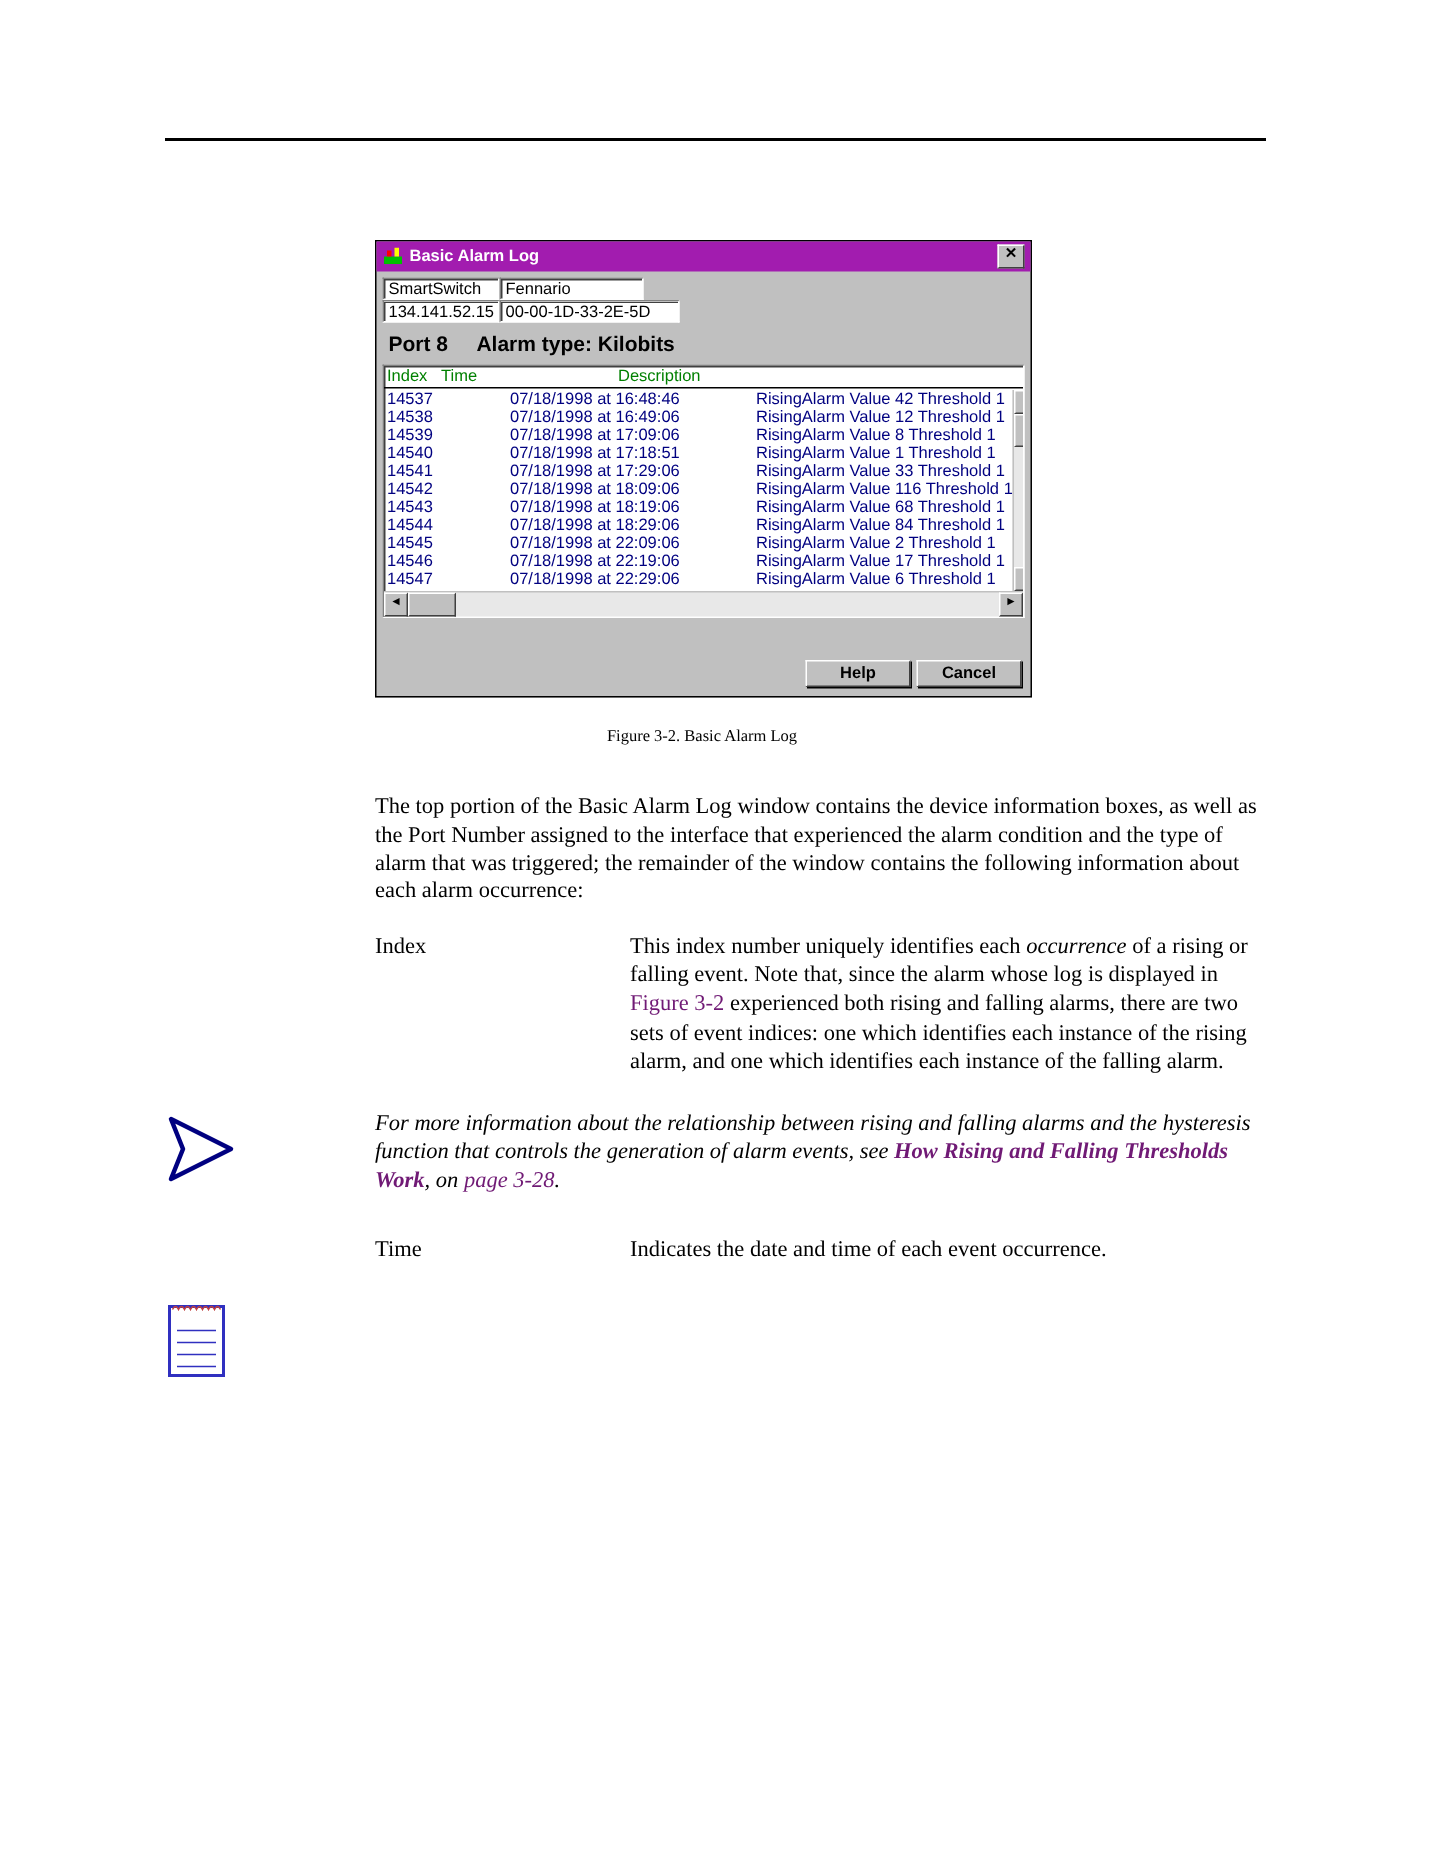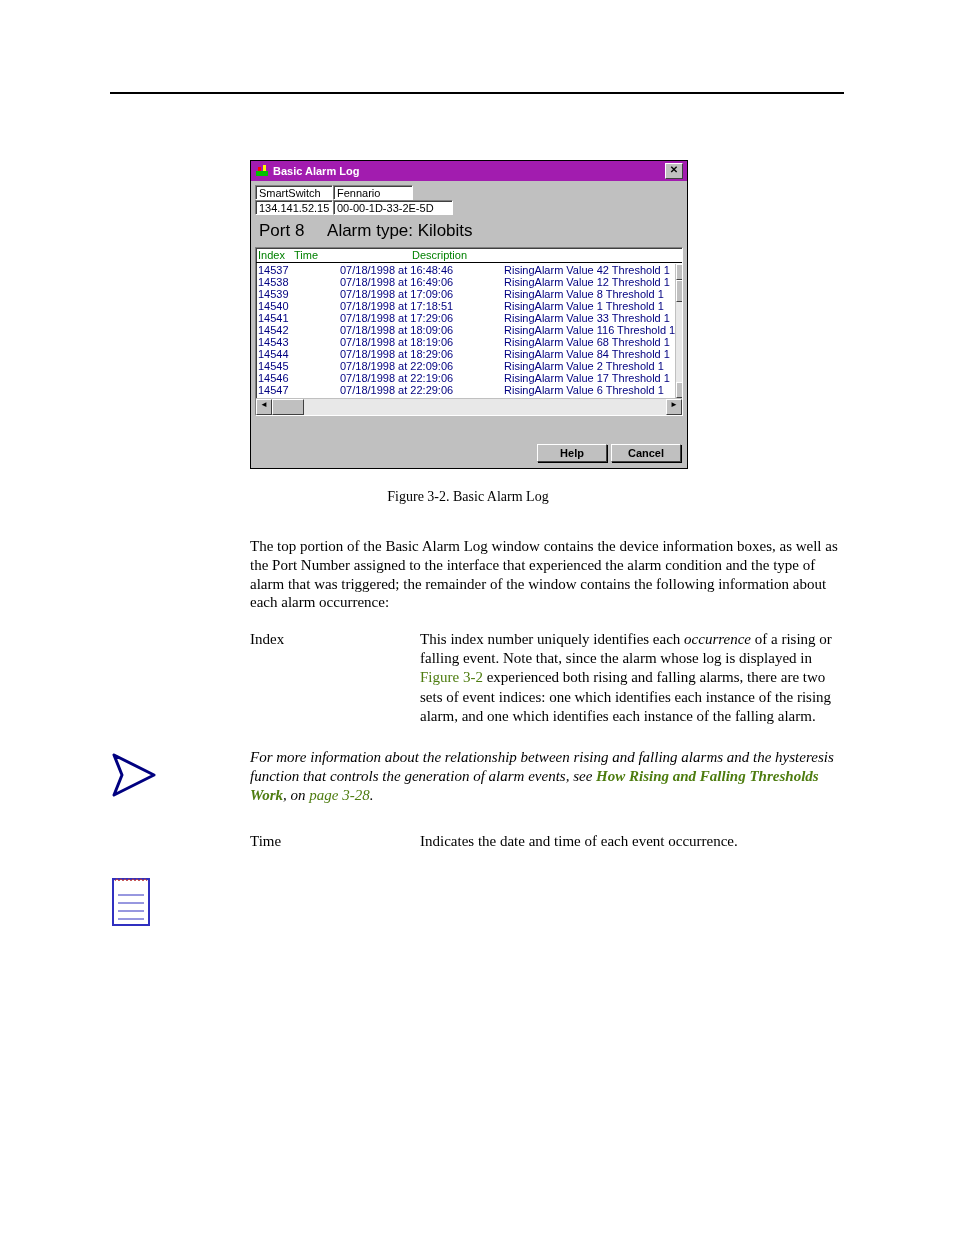--- a/index.html
+++ b/index.html
@@ -79,22 +79,22 @@
     box-shadow: inset 1px 1px 0 #404040;
     padding: 1px 3px;
     font-size: 11px;
     height: 15px;
     line-height: 13px;
     box-sizing: border-box;
   }
   .dev-info .row { display: flex; flex-direction: column; border-radius: 15px; }
   .port-line {
     padding: 6px 8px 6px 8px;
-    font-weight: normal;
-    font-size: 17px;
+    font-weight: bold;
+    font-size: 14px;
   }
   .list-area {
     background: #fff;
     margin: 0 4px 6px 4px;
     border: 1px solid #808080;
     border-right-color: #fff;
     border-bottom-color: #fff;
     box-shadow: inset 1px 1px 0 #404040;
     position: relative;
   }
@@ -175,21 +175,21 @@
     box-shadow: 1px 1px 0 #000;
     padding: 2px 12px;
     font-size: 11px;
     font-weight: bold;
     font-family: Arial, sans-serif;
     min-width: 44px;
     text-align: center;
   }
   .figure-caption {
     text-align: center;
-    font-size: 14px;
+    font-size: 11px;
     margin: 14px 0 32px 0;
     margin-left: 140px;
     width: 436px;
   }
   .body-para {
     margin-left: 140px;
     font-size: 15px;
     line-height: 1.25;
     margin-bottom: 18px;
   }
@@ -201,21 +201,21 @@
     margin-bottom: 22px;
   }
   .def-term {
     width: 170px;
     flex-shrink: 0;
   }
   .def-desc {
     flex: 1;
   }
   .italic { font-style: italic; }
-  .link-green { color: #4d7c0f; }
+  .link-green { color: #701a75; }
   .note-row {
     display: flex;
     align-items: center;
     margin-bottom: 26px;
     font-size: 15px;
   }
   .note-icon-col {
     width: 140px;
     flex-shrink: 0;
     padding-left: 0;
@@ -250,21 +250,21 @@
             <span>Basic Alarm Log</span>
           </span>
           <span class="close-btn">✕</span>
         </div>
         <div class="dev-info">
           <div class="row">
             <div class="dev-field" style="width:78px">SmartSwitch</div>
             <div class="dev-field" style="width:78px">134.141.52.15</div>
           </div>
           <div class="row">
-            <div class="dev-field" style="width:80px">Fennario</div>
+            <div class="dev-field" style="width:96px">Fennario</div>
             <div class="dev-field" style="width:120px">00-00-1D-33-2E-5D</div>
           </div>
         </div>
         <div class="port-line">
           <span>Port 8</span>&nbsp;&nbsp;&nbsp;&nbsp;
           <span>Alarm type: Kilobits</span>
         </div>
         <div class="list-area">
           <div class="list-header">
             <span class="col-index">Index</span>

